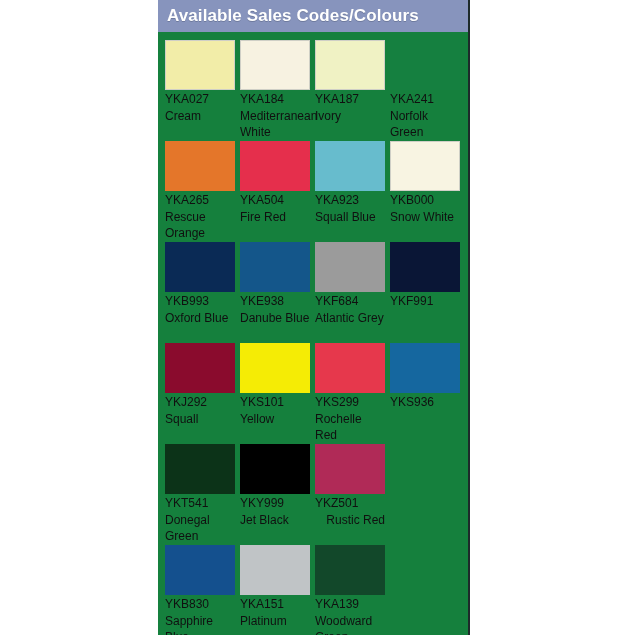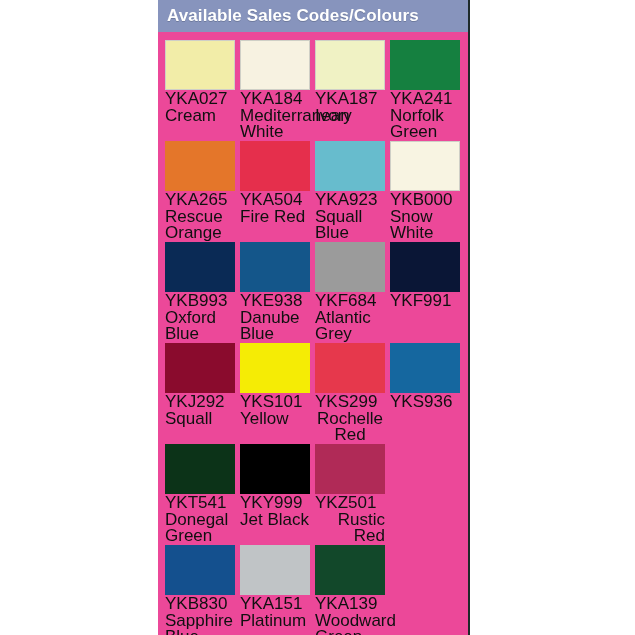--- a/index.html
+++ b/index.html
@@ -15,21 +15,21 @@
     position: relative;
   }
 
   #panel {
     position: absolute;
     left: 158px;
     top: 0;
     width: 312px;
     height: 635px;
     box-sizing: border-box;
-    background: #ec4899;
+    background: #15803d;
     border-right: 2px solid #1e2a2a;
   }
 
   #panel-header {
     height: 32px;
     background: #8794bd;
     display: flex;
     align-items: center;
     padding-left: 9px;
     box-sizing: border-box;
@@ -65,21 +65,21 @@
     width: 70px;
     height: 50px;
     box-sizing: border-box;
     display: block;
   }
   .swatch-chip.bordered {
     border: 1px solid #cfcfc6;
   }
 
   .swatch-label {
-    font-size: 17px;
+    font-size: 12px;
     line-height: 16.5px;
     color: #101010;
     white-space: nowrap;
     margin-top: 1px;
   }
   .swatch-label .code { display: block; }
   .swatch-label .nm { display: block; }
 
   
   .r-h3 { height: 99px; }
@@ -196,21 +196,21 @@
           <span class="swatch-chip" style="background: rgb(245, 236, 5);"></span>
           <div class="swatch-label">
             <span class="code">YKS101</span>
             <span class="nm" style="white-space: normal; width: 70px; word-break: keep-all; overflow: visible;">Yellow</span>
           </div>
         </div>
         <div class="swatch-cell">
           <span class="swatch-chip" style="background: rgb(230, 56, 76);"></span>
           <div class="swatch-label">
             <span class="code">YKS299</span>
-            <span class="nm" style="white-space: normal; width: 70px; word-break: keep-all; overflow: visible; text-align: center;">Rochelle Red</span>
+            <span class="nm" style="white-space: normal; width: 70px; word-break: keep-all; overflow: visible;">Rochelle Red</span>
           </div>
         </div>
         <div class="swatch-cell">
           <span class="swatch-chip" style="background: rgb(21, 103, 159);"></span>
           <div class="swatch-label">
             <span class="code">YKS936</span>
           </div>
         </div>
       </div>
       <div class="swatch-row r-h3">

